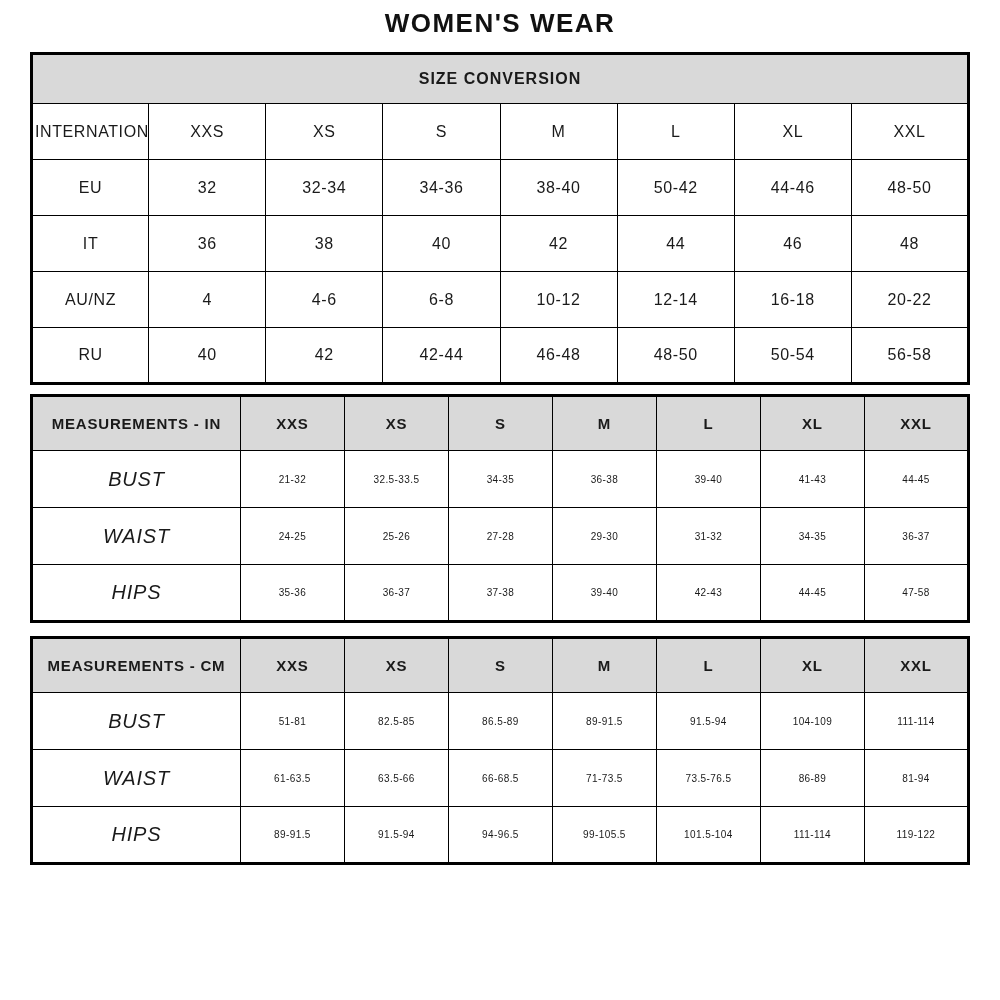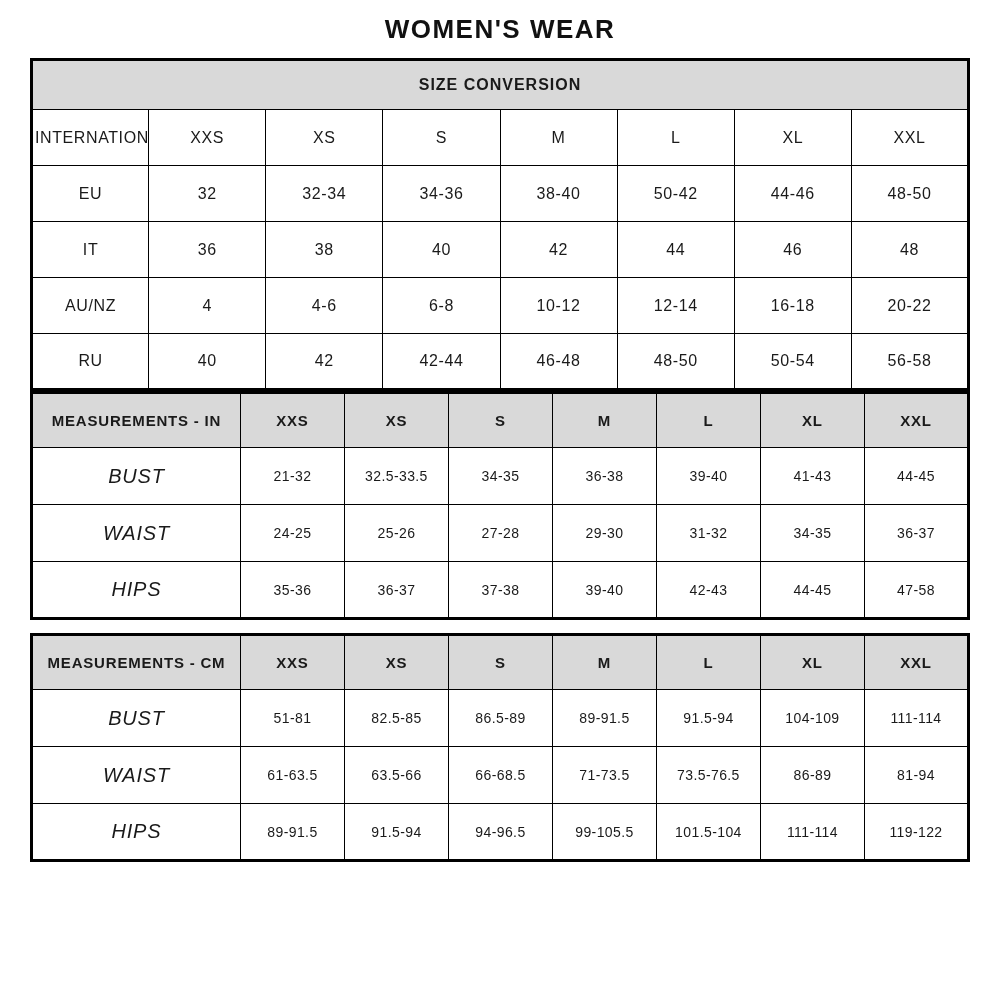--- a/index.html
+++ b/index.html
@@ -6,21 +6,21 @@
   html, body {
     width: 1000px;
     background: #ffffff;
     font-family: "Liberation Sans", "DejaVu Sans", sans-serif;
     color: #1a1a1a;
   }
   .page {
     width: 1000px;
     height: 1000px;
     background: #ffffff;
-    padding: 14px 30px 12px 30px;
+    padding: 8px 30px 12px 30px;
   }
   .page-title {
     text-align: center;
     font-size: 26px;
     font-weight: 700;
     letter-spacing: 1.5px;
     color: #111111;
     margin-bottom: 13px;
   }
   table {
@@ -31,41 +31,41 @@
   table.chart { border: 3px solid #000000; }
   th, td {
     border: 1.7px solid #000000;
     text-align: center;
     vertical-align: middle;
     padding: 0 2px;
     overflow: hidden;
     white-space: nowrap;
   }
   
-  .t-size { }
+  .t-size { margin-bottom: 9px; }
   .t-size .band-header {
     background: #d9d9d9;
     font-size: 16px;
     font-weight: 700;
     letter-spacing: 1px;
     height: 50px;
   }
   .t-size td { height: 56px; font-size: 16px; letter-spacing: 0.6px; }
   .t-size .label-col { width: 17.8%; }
   .t-size .size-col  { width: 11.74%; }
   
   .t-meas { margin-bottom: 13px; border-radius: 7px; }
   .t-meas th {
     background: #d9d9d9;
     font-size: 15px;
     font-weight: 700;
     letter-spacing: 0.8px;
     height: 55px;
   }
-  .t-meas td { height: 57px; font-size: 14px; letter-spacing: 0.4px; }
+  .t-meas td { height: 57px; font-size: 10px; letter-spacing: 0.4px; }
   .t-meas .row-label { font-size: 20px; letter-spacing: 0.8px; font-style: italic; }
   .t-meas .label-col { width: 22.3%; }
   .t-meas .size-col  { width: 11.1%; }
 </style>
 </head>
 <body>
 
 <div class="page">
 
   <div class="page-title">WOMEN'S WEAR</div>

